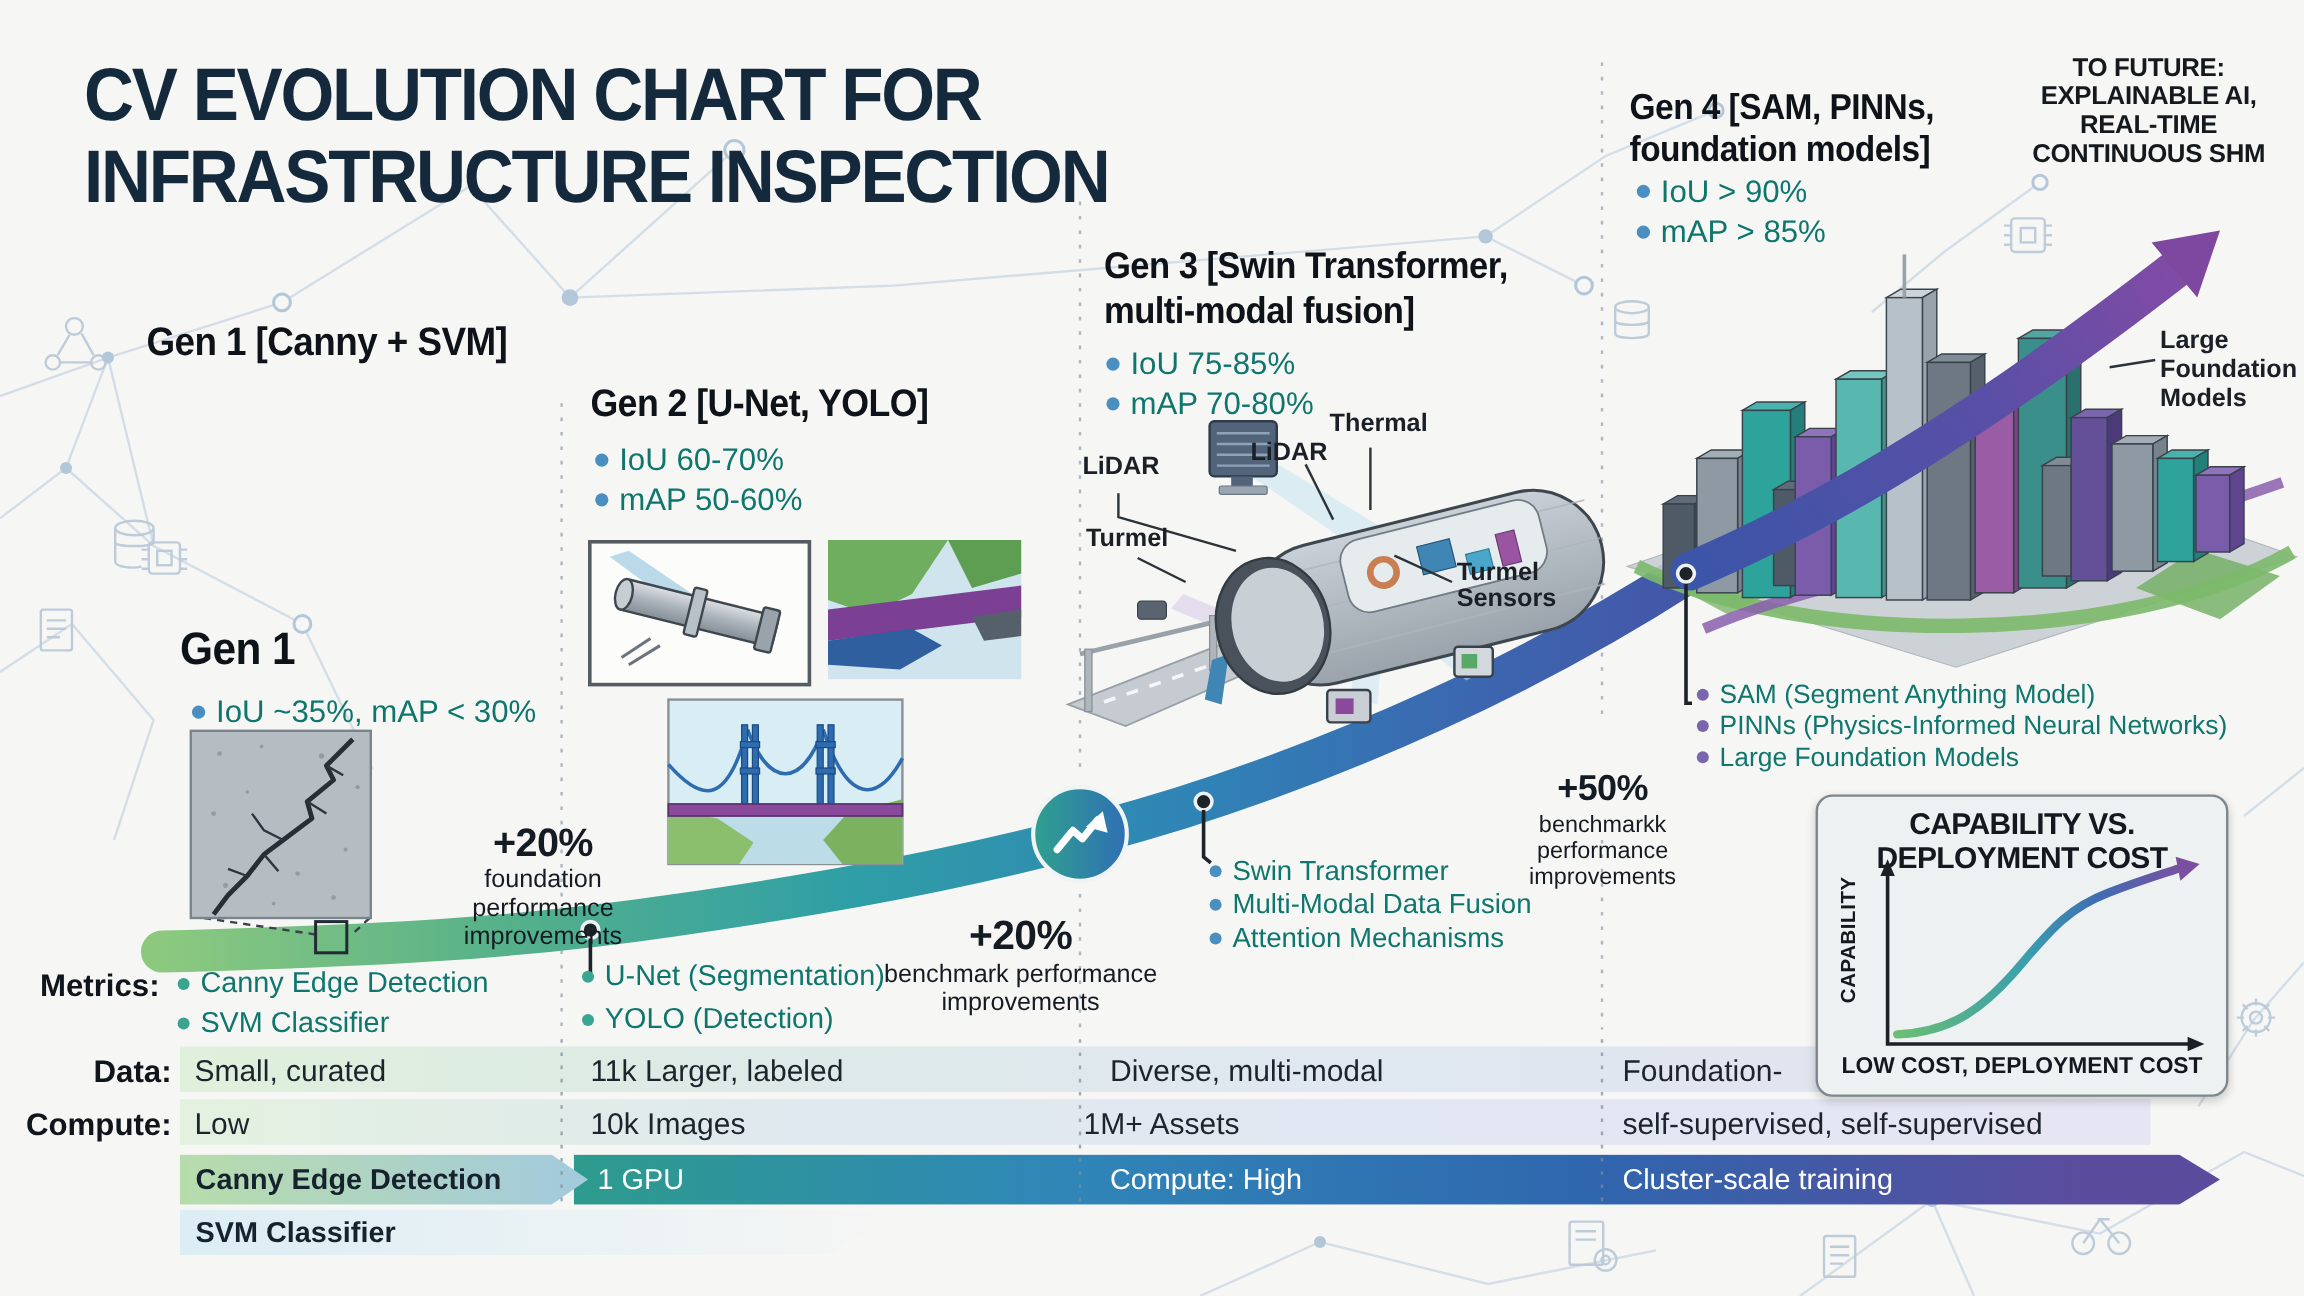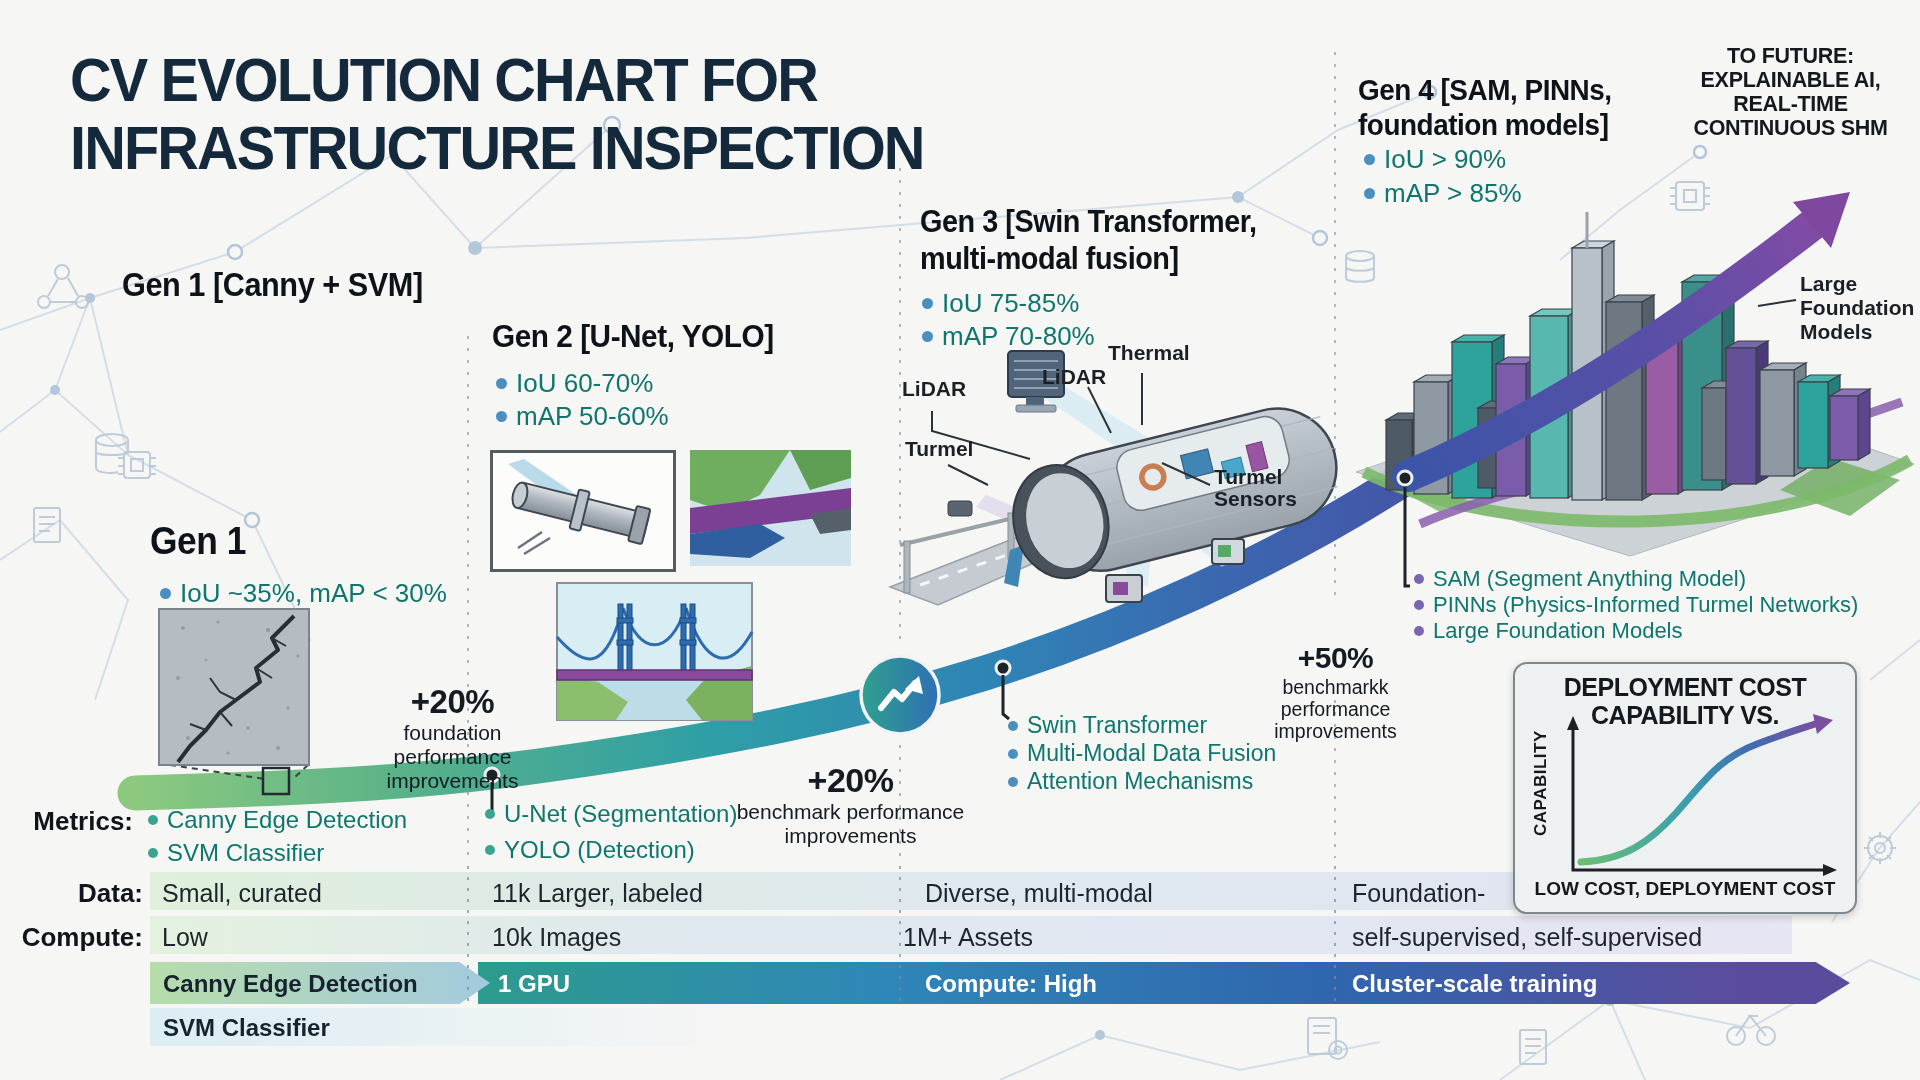--- a/index.html
+++ b/index.html
@@ -10,21 +10,21 @@
   .cond{transform:scaleX(.93);transform-origin:0 0;white-space:nowrap;}
   .ctr{text-align:center;}
   .blt{position:absolute;display:flex;align-items:center;gap:9px;color:#0f766e;line-height:1;white-space:nowrap;text-align:center;}
   .d{border-radius:50%;flex:0 0 auto;}
   .db{background:#4a8fc0;}
   .dt{background:#3aa491;}
   .dp{background:#7867ae;}
   .lbl{position:absolute;font-weight:700;font-size:21px;color:#1a2026;line-height:1.05;white-space:nowrap;}
   .rowlbl{position:absolute;font-weight:700;font-size:26px;color:#0f151b;text-align:right;}
   .rowval{position:absolute;font-size:25px;color:#1d242b;font-weight:500;white-space:nowrap;}
-  .bandtxt{position:absolute;font-size:24px;font-weight:700;white-space:nowrap;}
+  .bandtxt{position:absolute;font-size:24px;font-weight:400;white-space:nowrap;}
   .imp{position:absolute;text-align:center;color:#141b22;line-height:1.15;margin-top:31px;}
   .imp .pct{font-weight:700;font-size:33px;letter-spacing:-.5px;}
   .imp .ln{font-size:21px;font-weight:500;}
   svg{position:absolute;left:0;top:0;overflow:visible;}
 </style>
 </head>
 <body>
 
 <div id="stage">
 
@@ -362,22 +362,22 @@
           <polygon points="508,276 520,269 520,333 508,340" fill="#5f4590"></polygon>
           <rect x="480" y="276" width="28" height="64" fill="#7a5cab"></rect>
         </g>
     </g>
     <path d="M58,356 C190,300 320,215 462,105" stroke="url(#arrG)" stroke-width="32" fill="none" stroke-linecap="round"></path>
     <polygon points="500,72 481,128 443,82" fill="#7e47a0"></polygon>
   </svg>
 
   <div class="abs" style="left:1513px;top:662px;width:340px;height:248px;background:#eef1f2;border:2px solid #7d878c;border-radius:14px;box-shadow:0 3px 8px rgba(0,0,0,.18);z-index:5">
     <div class="ctr" style="position:absolute;left:0;right:0;top:10px;font-weight:700;font-size:25px;letter-spacing:-.5px;color:#14191f;line-height:1.1">
+      <div>CAPABILITY VS.</div>
       <div>DEPLOYMENT COST</div>
-      <div>CAPABILITY VS.</div>
     </div>
     <svg width="340" height="248">
       <defs>
           <linearGradient id="insG" x1="66" y1="0" x2="304" y2="0" gradientUnits="userSpaceOnUse">
         <stop offset="0" stop-color="#6abf72"></stop>
             <stop offset=".45" stop-color="#3a9fae"></stop>
         <stop offset=".7" stop-color="#3f6db3"></stop>
             <stop offset="1" stop-color="#7a4fa0"></stop>
       </linearGradient>
         </defs>
@@ -484,21 +484,21 @@
   <div class="blt" style="left:1364px;top:180px;font-size:26px">
     <span class="d db" style="width:11px;height:11px"></span>
       <span>mAP &gt; 85%</span>
   </div>
   <div class="blt" style="left:1414px;top:568px;font-size:22px">
     <span class="d dp" style="width:10px;height:10px"></span>
       <span>SAM (Segment Anything Model)</span>
   </div>
   <div class="blt" style="left:1414px;top:594px;font-size:22px">
     <span class="d dp" style="width:10px;height:10px"></span>
-      <span>PINNs (Physics-Informed Turmel Networks)</span>
+      <span>PINNs (Physics-Informed Neural Networks)</span>
   </div>
   <div class="blt" style="left:1414px;top:620px;font-size:22px">
     <span class="d dp" style="width:10px;height:10px"></span>
       <span>Large Foundation Models</span>
   </div>
   <div class="imp" style="left:1243px;top:610px;width:185px">
     <div class="pct" style="font-size:30px">+50%</div>
     <div class="ln" style="font-size:19.5px">benchmarkk</div>
     <div class="ln" style="font-size:19.5px">performance</div>
     <div class="ln" style="font-size:19.5px">improvements</div>

